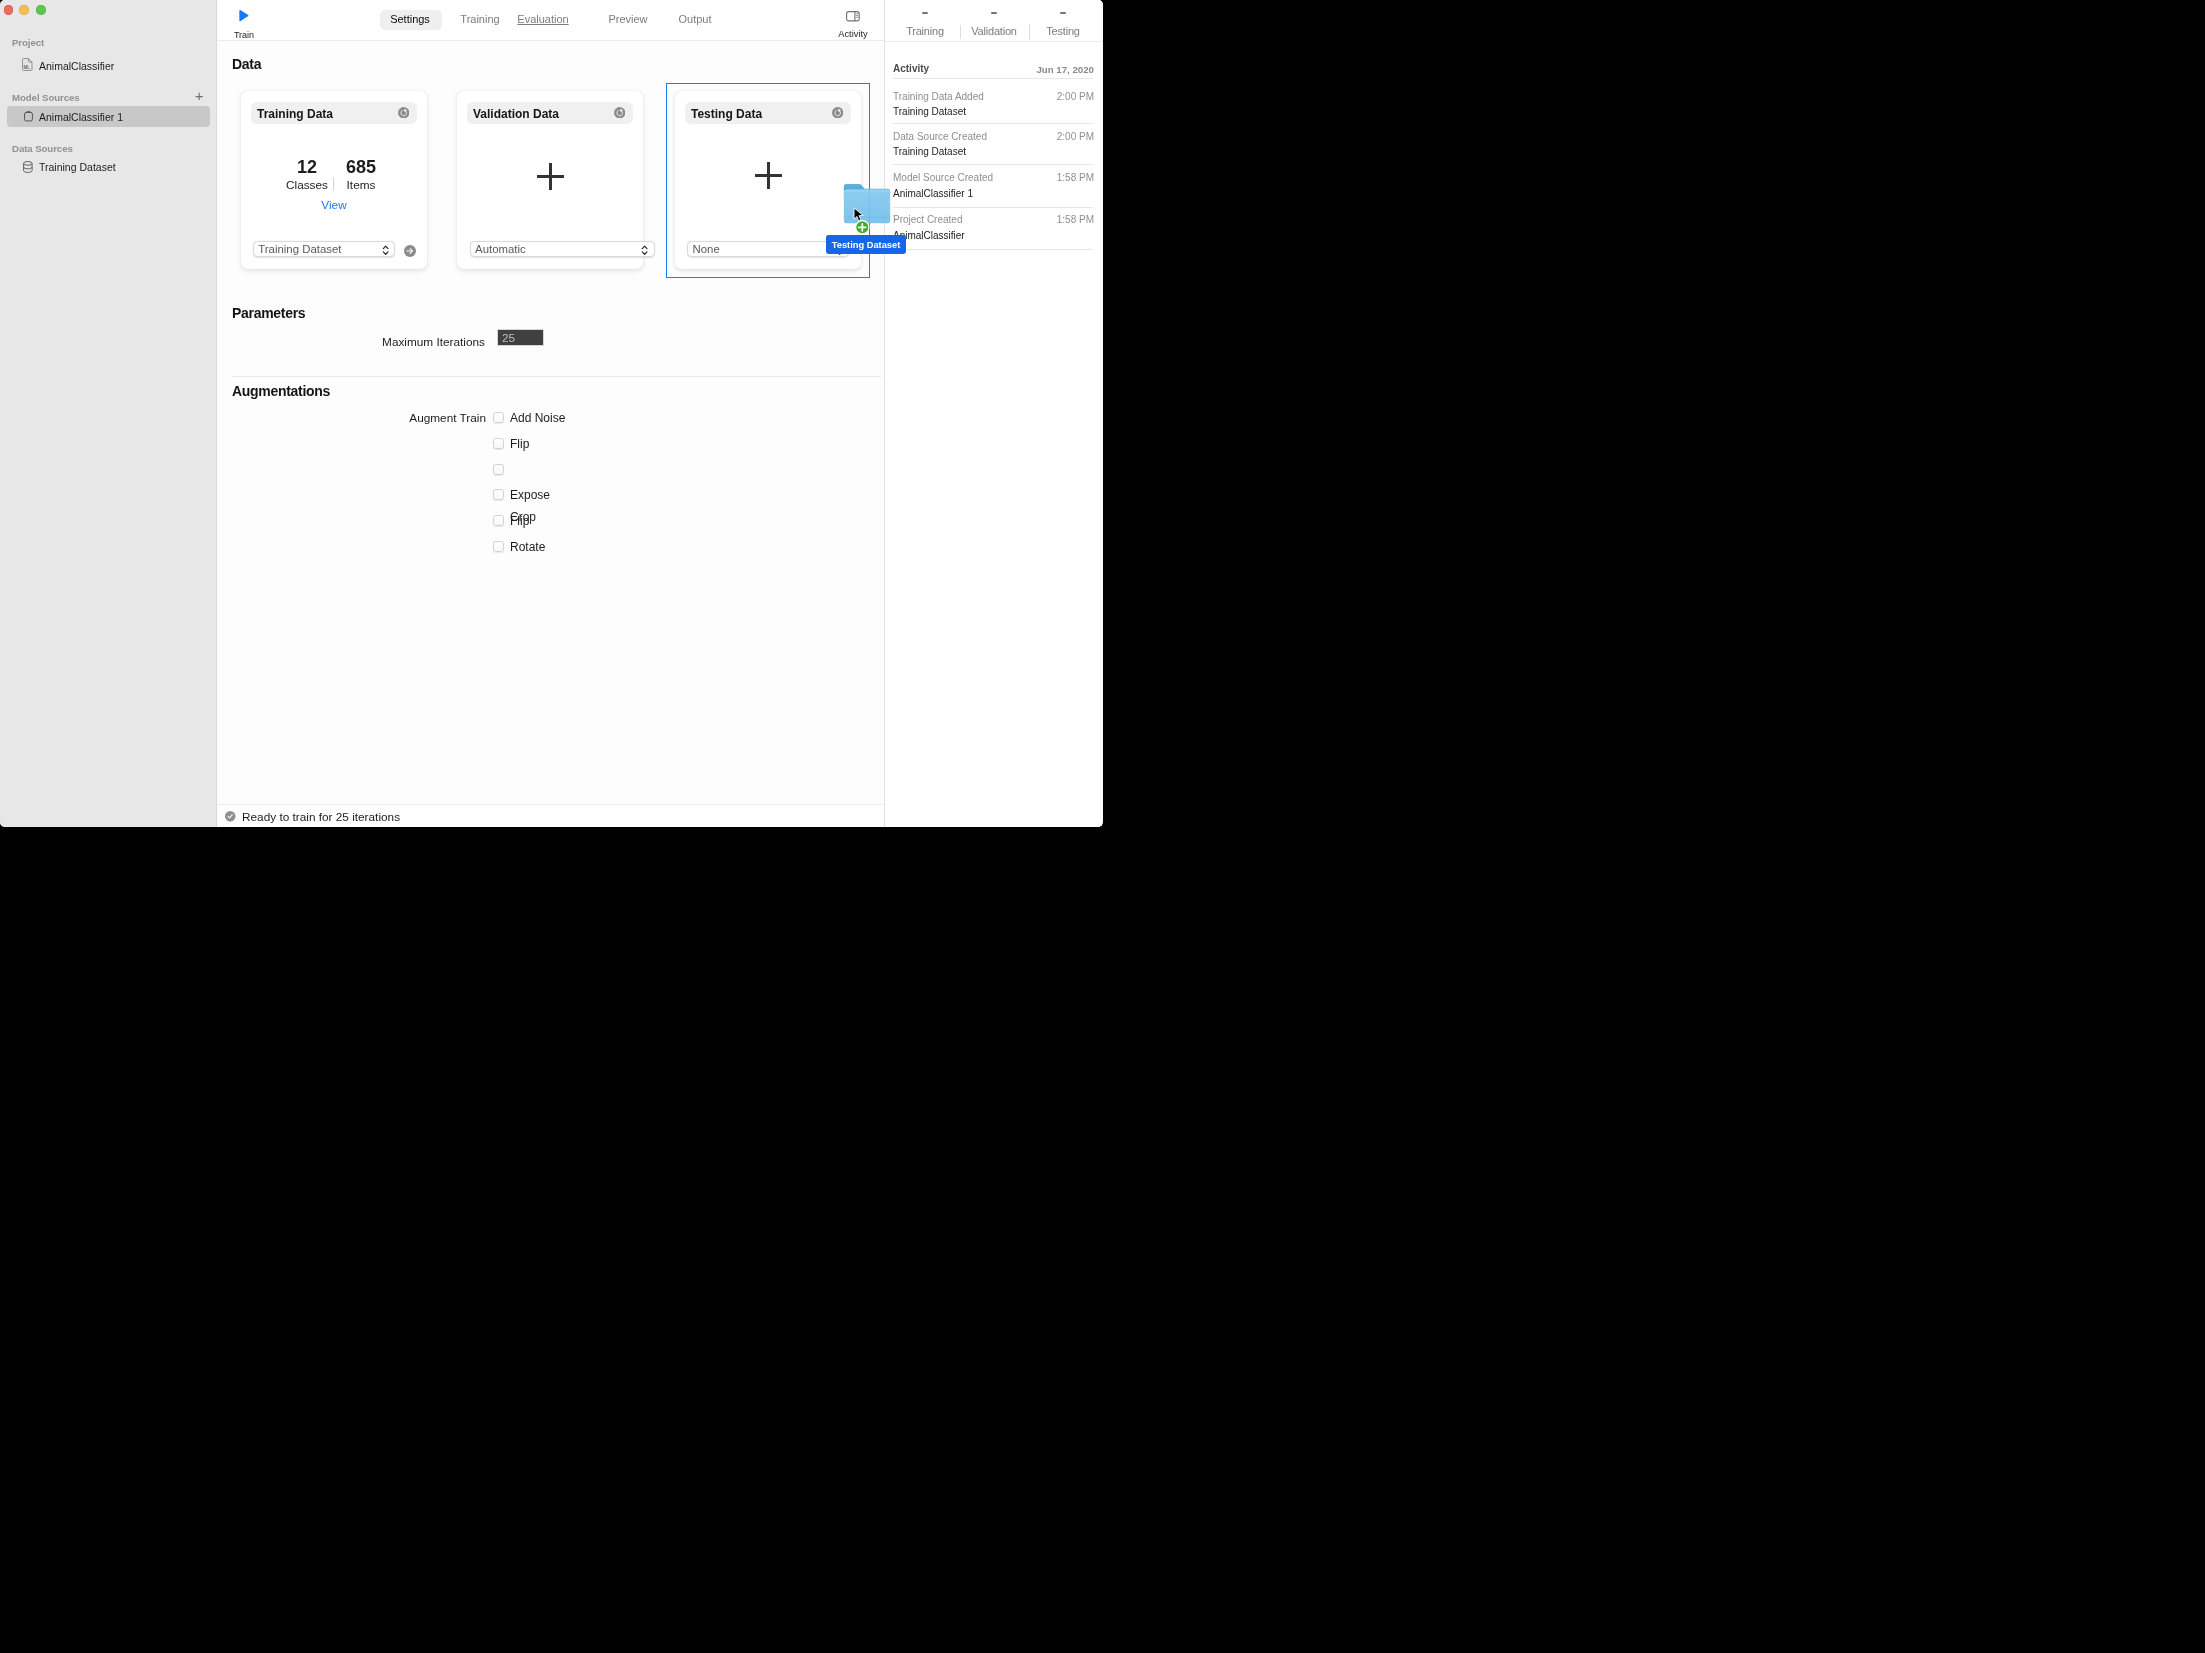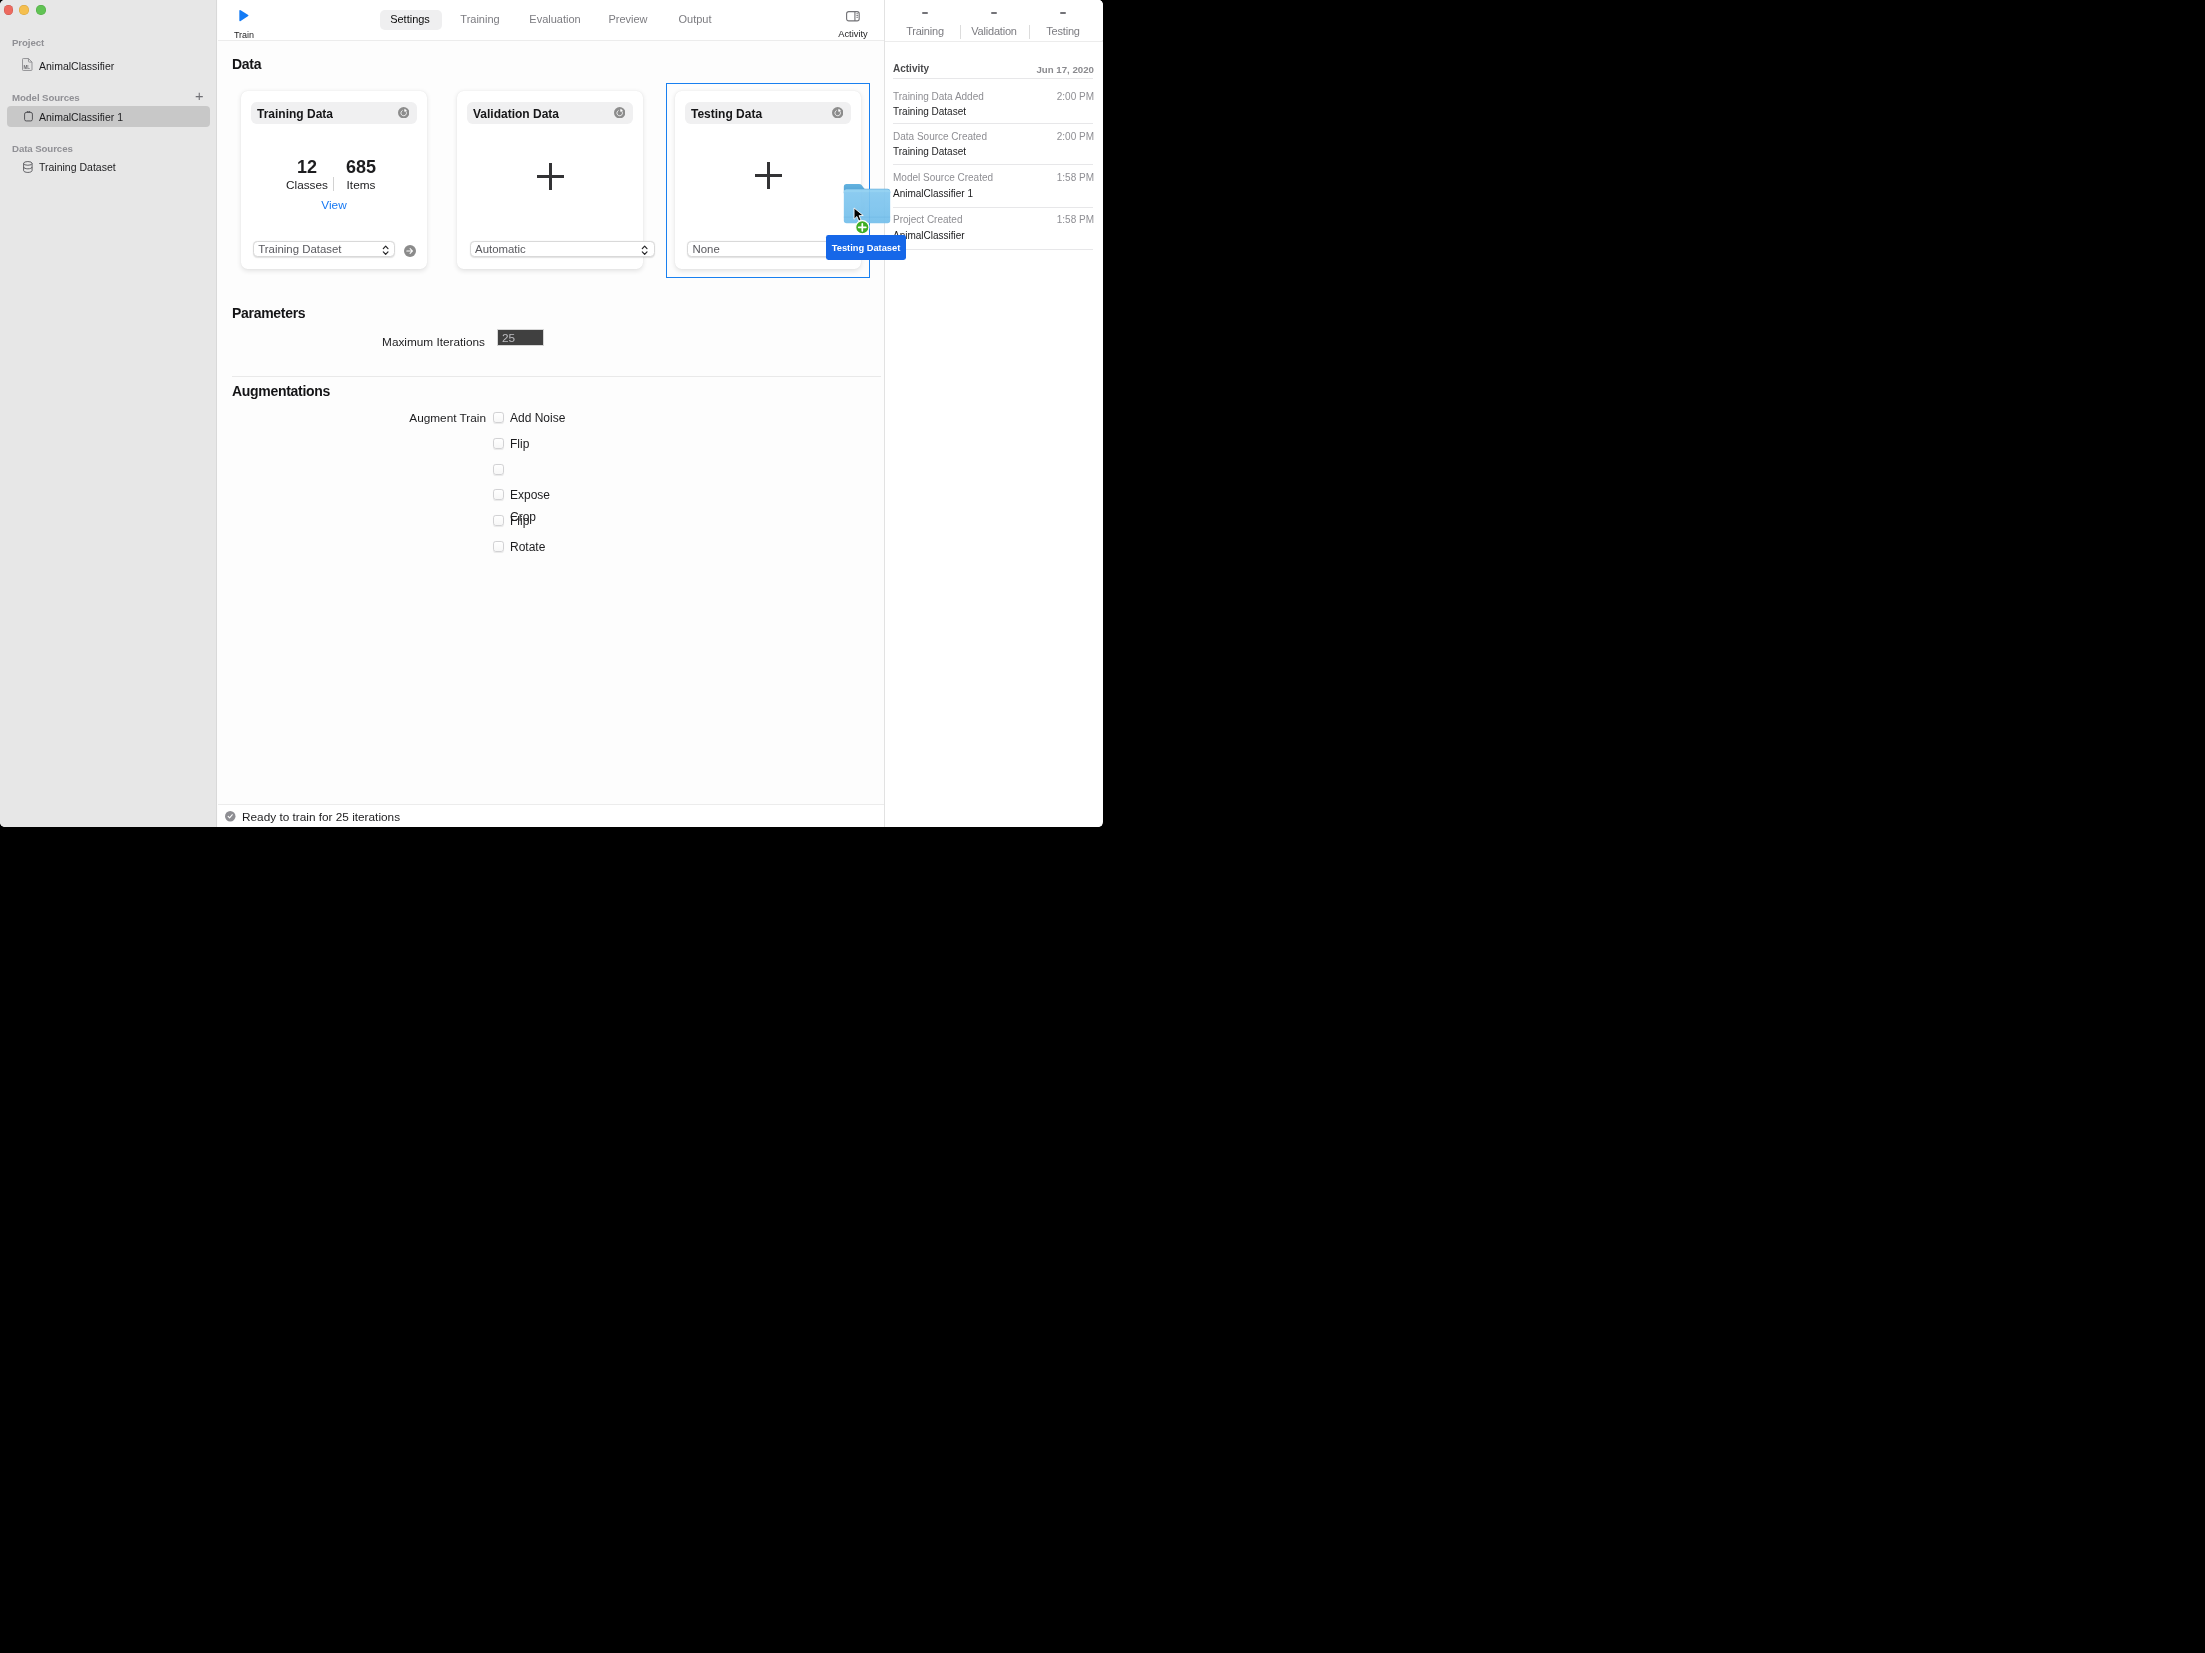--- a/index.html
+++ b/index.html
@@ -71,21 +71,21 @@
   <div class="abs" style="left:218px; top:0; width:885px; height:41px; background:#fff; border-bottom:0.8px solid #ececec;"></div>
 
   <svg class="abs" style="left:238px; top:9.7px;" width="10.5" height="12" viewBox="0 0 13 15">
     <path d="M1.6 1.3 a1.1 1.1 0 0 1 1.65 -0.95 l9 5.7 a1.1 1.1 0 0 1 0 1.9 l-9 5.7 a1.1 1.1 0 0 1 -1.65 -0.95 z" fill="#147bf5"></path>
   </svg>
   <div class="abs cx" style="left:244px; top:30px; font-size:9px; color:#1d1d1f;">Train</div>
 
   <div class="abs" style="left:380px; top:10px; width:62px; height:20px; background:#efeff0; border-radius:4.9px;"></div>
   <div class="abs cx" style="left:410px; top:13.4px; font-size:11px; color:#0a0a0a;">Settings</div>
   <div class="abs cx tab" style="left:480px; top:13.4px;">Training</div>
-  <div class="abs cx tab" style="left:555px; top:13.4px;">Evaluation</div>
+  <div class="abs cx tab" style="left:543px; top:13.4px;text-decoration:underline;">Evaluation</div>
   <div class="abs cx tab" style="left:628px; top:13.4px;">Preview</div>
   <div class="abs cx tab" style="left:695px; top:13.4px;">Output</div>
 
   <svg class="abs" style="left:846px; top:11px;" width="13.8" height="10.5" viewBox="0 0 17 13">
     <rect x="0.7" y="0.7" width="15.6" height="11.6" rx="2.6" fill="none" stroke="#737377" stroke-width="1.4"></rect>
     <line x1="11" y1="0.7" x2="11" y2="12.3" stroke="#737377" stroke-width="1.4"></line>
     <line x1="12.8" y1="3.4" x2="15" y2="3.4" stroke="#737377" stroke-width="1.1"></line>
     <line x1="12.8" y1="5.6" x2="15" y2="5.6" stroke="#737377" stroke-width="1.1"></line>
     <line x1="12.8" y1="7.8" x2="15" y2="7.8" stroke="#737377" stroke-width="1.1"></line>
   </svg>
@@ -243,18 +243,18 @@
 
   <svg class="abs" style="left:853px; top:207px;" width="12" height="16" viewBox="0 0 15 20">
     <path d="M1.3 1.2 L1.3 15.3 L4.9 11.9 L7.2 17.6 L10.0 16.4 L7.6 10.8 L12.8 10.6 Z" fill="#000" stroke="#fff" stroke-width="1.1" stroke-linejoin="round"></path>
   </svg>
 
   <svg class="abs" style="left:855px; top:220px;" width="14.6" height="14.6" viewBox="0 0 18 18">
     <circle cx="9" cy="9" r="8.2" fill="#3fae24" stroke="#fff" stroke-width="1.5"></circle>
     <path d="M4.6 9 h8.8 M9 4.6 v8.8" stroke="#fff" stroke-width="2.1" stroke-linecap="round"></path>
   </svg>
 
-  <div class="abs" style="left:826px; top:235px; width:80px; height:25px; background:#1667e8; border-radius:2.4px;">
+  <div class="abs" style="left:826px; top:235px; width:80px; height:19px; background:#1667e8; border-radius:2.4px;">
     <div style="position:absolute; left:50%; top:50%; transform:translate(-50%,-50%); font-size:9.3px; font-weight:bold; color:#fff; white-space:nowrap;">Testing Dataset</div>
   </div>
 
 </div>
 
 
 </body></html>

